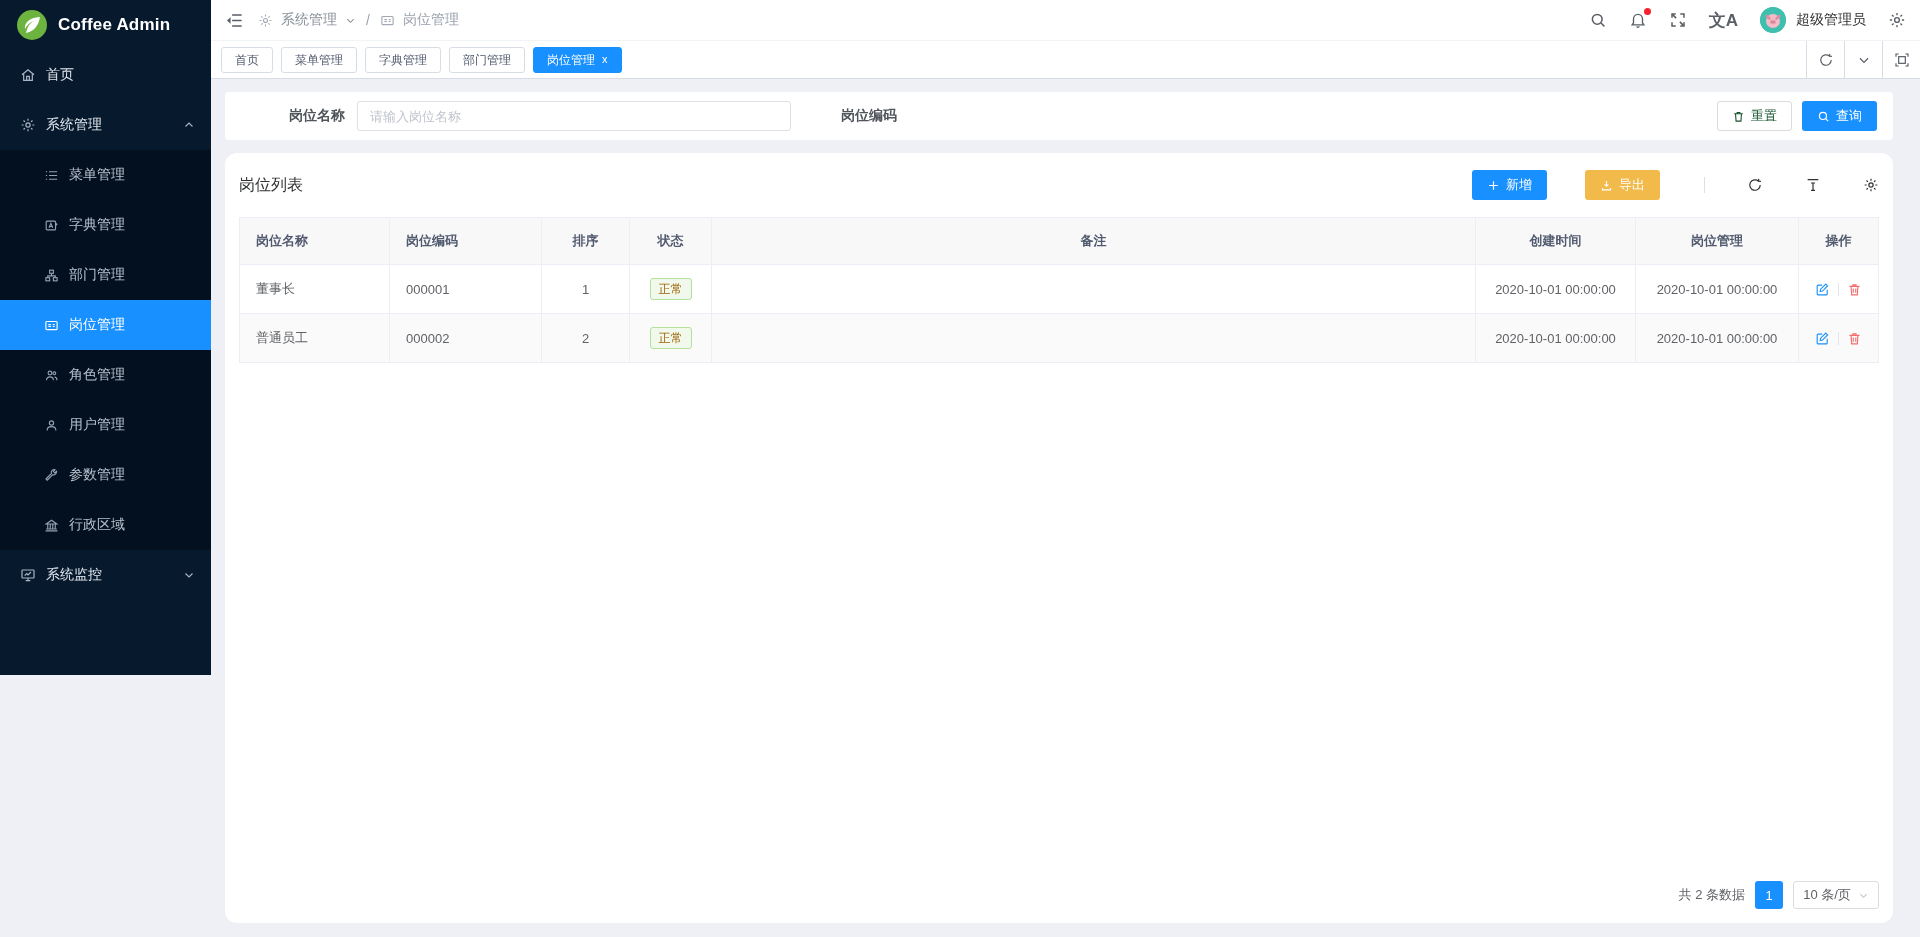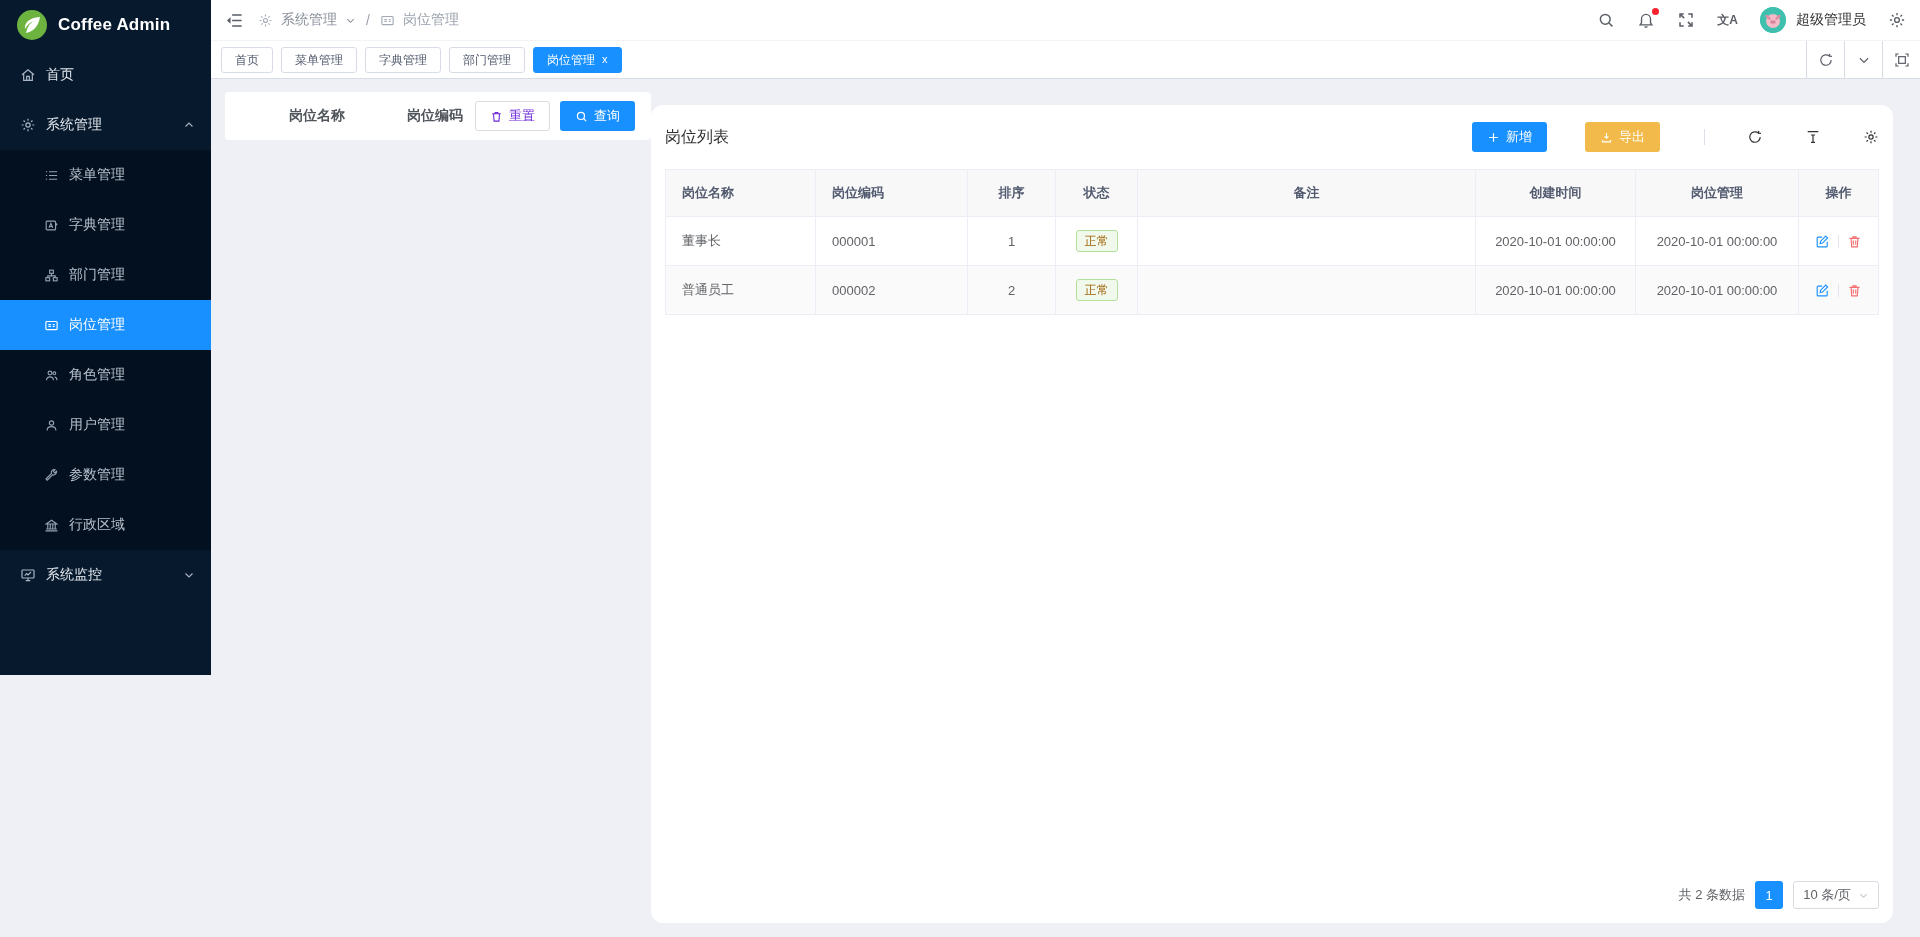--- a/index.html
+++ b/index.html
@@ -26,45 +26,45 @@
 
   .topbar { height:40px; background:#fff; display:flex; align-items:center; padding:0 14px 0 14px; }
   .tb-ico { color:#5a5e66; margin-right:14px; cursor:pointer; }
   .crumb { display:flex; align-items:center; gap:8px; color:#8a909a; }
   .crumb .c-ico { color:#a3a9b3; }
   .crumb .c-sep { color:#9aa2ad; margin:0 2px; }
   .crumb .c-last { color:#9aa2ad; }
   .topbar-right { margin-left:auto; display:flex; align-items:center; gap:22px; }
   .tr-ico { color:#5a5e66; cursor:pointer; position:relative; }
   .badge-dot { position:absolute; top:-3px; right:-4px; width:7px; height:7px; border-radius:50%; background:#f5222d; }
-  .translate-ico { font-size:12px; color:#5a5e66; font-weight:bold; cursor:pointer; }
+  .translate-ico { font-size:17px; color:#5a5e66; font-weight:bold; cursor:pointer; }
   .userbox { display:flex; align-items:center; gap:10px; cursor:pointer; }
   .avatar { width:26px; height:26px; border-radius:50%; overflow:hidden; background:#3fbfad; }
   .username { color:#303133; font-size:14px; }
 
   .tabsbar { height:39px; background:#fff; border-bottom:1px solid #d8dce5; border-top:1px solid #f2f3f5; display:flex; align-items:center; padding-left:10px; }
   .tab { height:26px; line-height:24px; padding:0 13px; border:1px solid #d8dce5; border-radius:3px; margin-right:8px; font-size:12px; color:#515a6e; background:#fff; cursor:pointer; display:flex; align-items:center; gap:7px; }
   .tab.active { background:#1890ff; border-color:#1890ff; color:#fff; }
   .tab .tab-close { font-size:11px; line-height:1; }
   .tabs-tools { margin-left:auto; display:flex; align-self:stretch; }
   .tabs-tool { width:38px; border-left:1px solid #d8dce5; display:flex; align-items:center; justify-content:center; color:#5a5e66; cursor:pointer; }
 
-  .content { flex:1; background:#eef0f5; padding:13px 27px 14px 14px; display:flex; min-height:0; }
+  .content { flex:1; background:#eef0f5; padding:13px 27px 14px 14px; display:flex; flex-direction:column; min-height:0; }
 
   
   .search-card { background:#fff; border-radius:4px; height:48px; display:flex; align-items:center; padding:0 16px; flex:none; }
   .form-item { display:flex; align-items:center; }
   .form-item.first { margin-left:48px; }
   .form-item label { font-weight:bold; color:#50555b; margin-right:12px; white-space:nowrap; }
   .form-item input { width:434px; height:30px; border:1px solid #dcdfe6; border-radius:3px; padding:0 12px; font-size:13px; color:#606266; outline:none; font-family:inherit; }
   .form-item input::placeholder { color:#bfc4cc; }
   .form-item + .form-item { margin-left:50px; }
   .search-actions { margin-left:auto; display:flex; gap:10px; }
   .btn { height:30px; border-radius:3px; font-size:13px; display:inline-flex; align-items:center; gap:6px; padding:0 14px; cursor:pointer; border:1px solid transparent; font-family:inherit; }
-  .btn-plain { background:#fff; border-color:#d9dce0; color:#6d28d9; }
+  .btn-plain { background:#fff; border-color:#d9dce0; color:#14532d; }
   .btn-primary { background:#1890ff; color:#fff; }
   .btn-warning { background:#f1ba4a; color:#fff; }
 
   
   .table-card { margin-top:13px; background:#fff; border-radius:12px; flex:1; min-height:0; display:flex; flex-direction:column; padding:0 14px 14px; }
   .card-header { height:64px; display:flex; align-items:center; flex:none; }
   .card-title { font-size:16px; color:#303133; }
   .card-actions { margin-left:auto; display:flex; align-items:center;gap:28px; }
   .toolbar-sep { width:1px; height:16px; background:#dcdfe6; margin:0 14px 0 16px; }
   .tool-ico { color:#303133; cursor:pointer; margin-left:14px; }
@@ -333,20 +333,21 @@
           </svg>
       </span>
     </span>
   </div>
 
   <div class="content">
 
     <div class="search-card">
       <div class="form-item first">
         <label>岗位名称</label>
+        <input type="text" placeholder="请输入岗位名称" style="">
       </div>
       <div class="form-item">
         <label>岗位编码</label>
       </div>
       <div class="search-actions">
         <button class="btn btn-plain">
           <span>
             <svg width="13" height="13" viewBox="0 0 24 24" fill="none" stroke="currentColor" stroke-width="2">
                 <path d="M4 7h16M9.5 7V4.5h5V7M6.5 7l1 13.5h9l1-13.5"></path>
               </svg>

